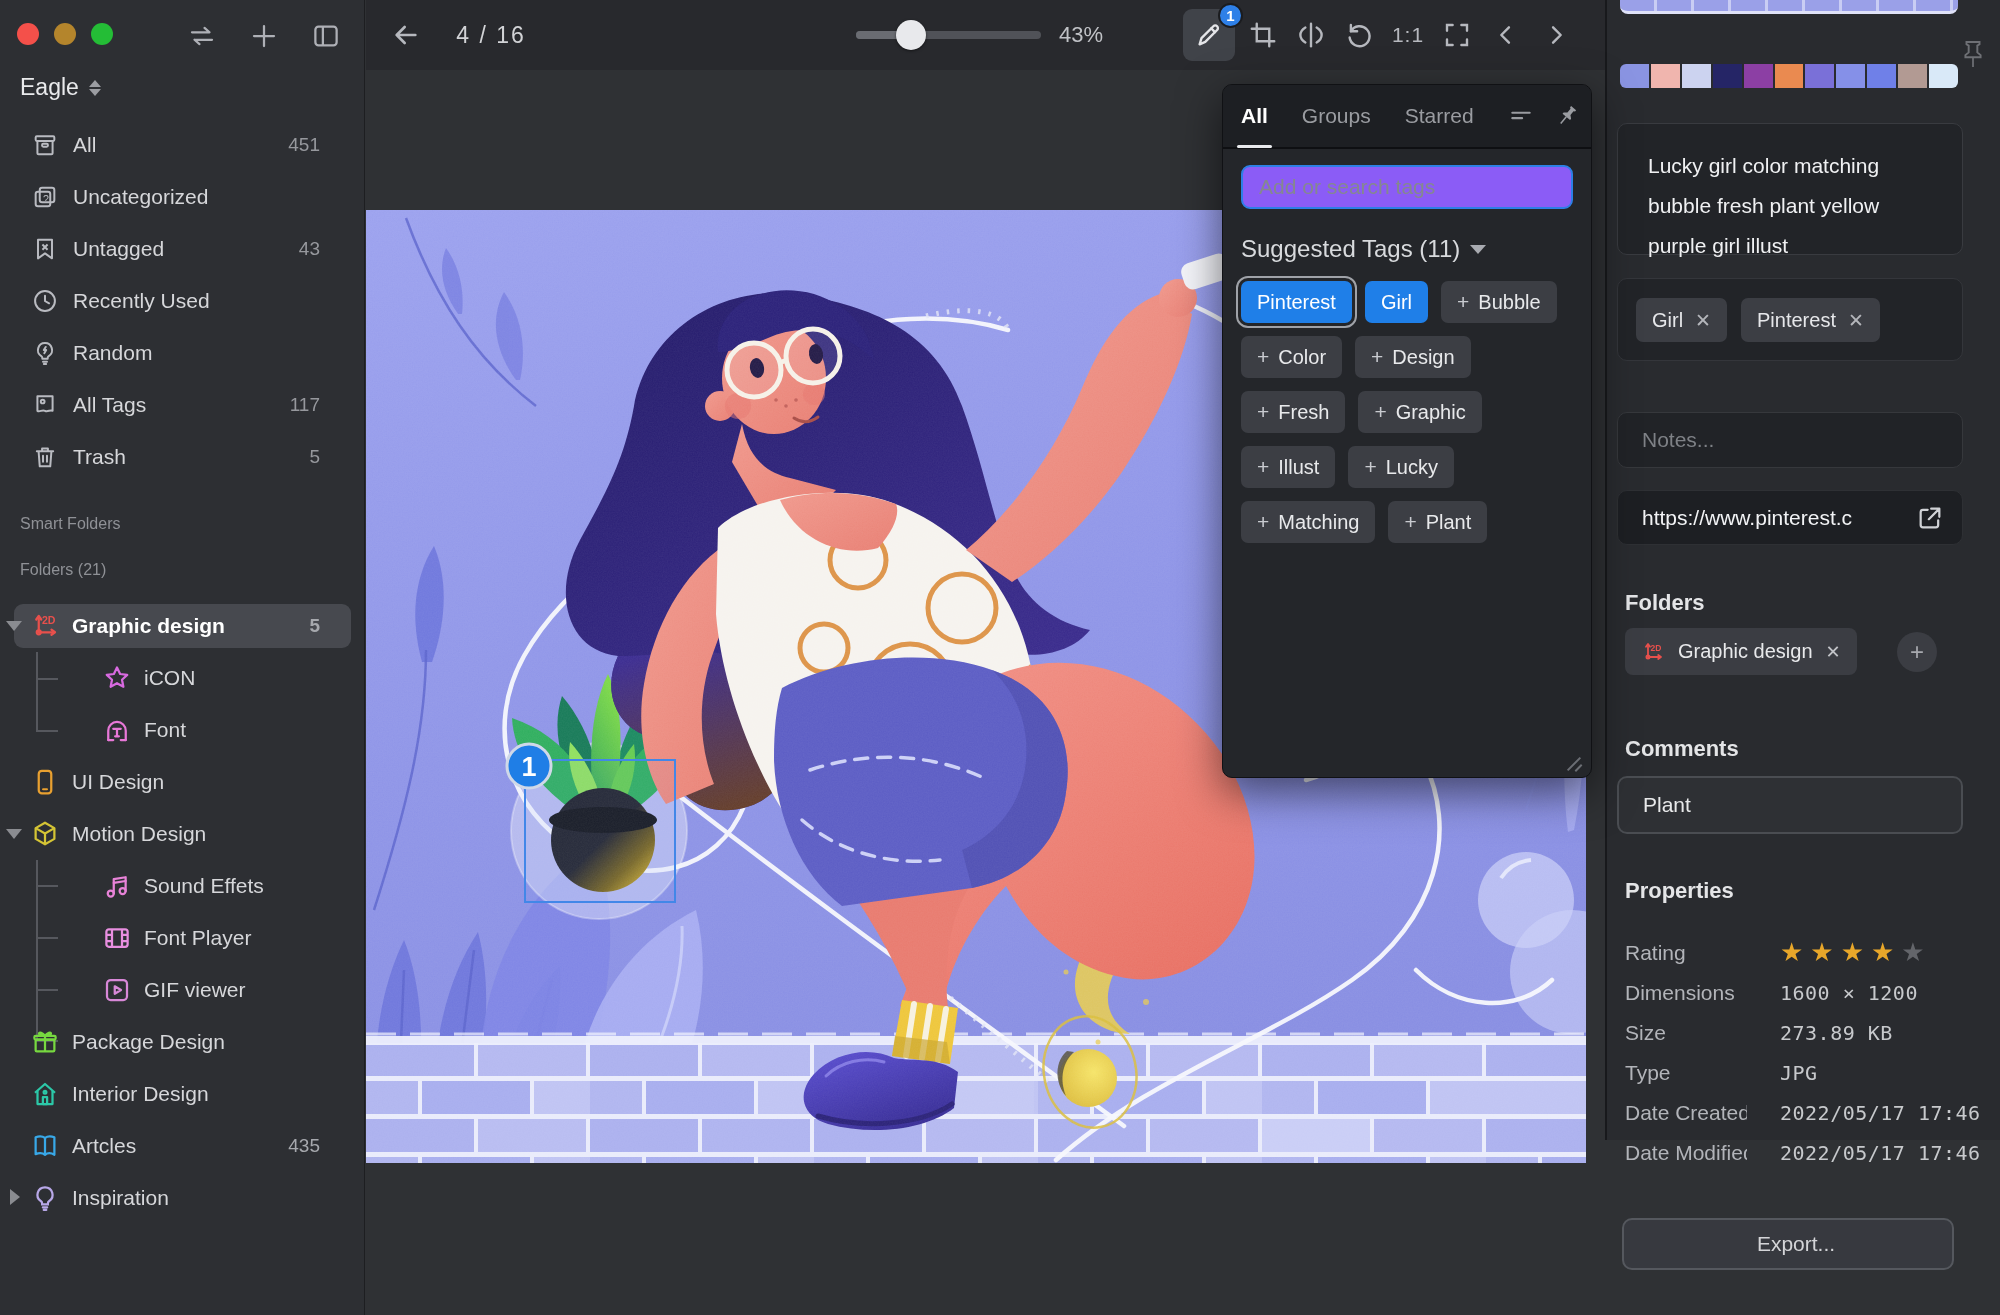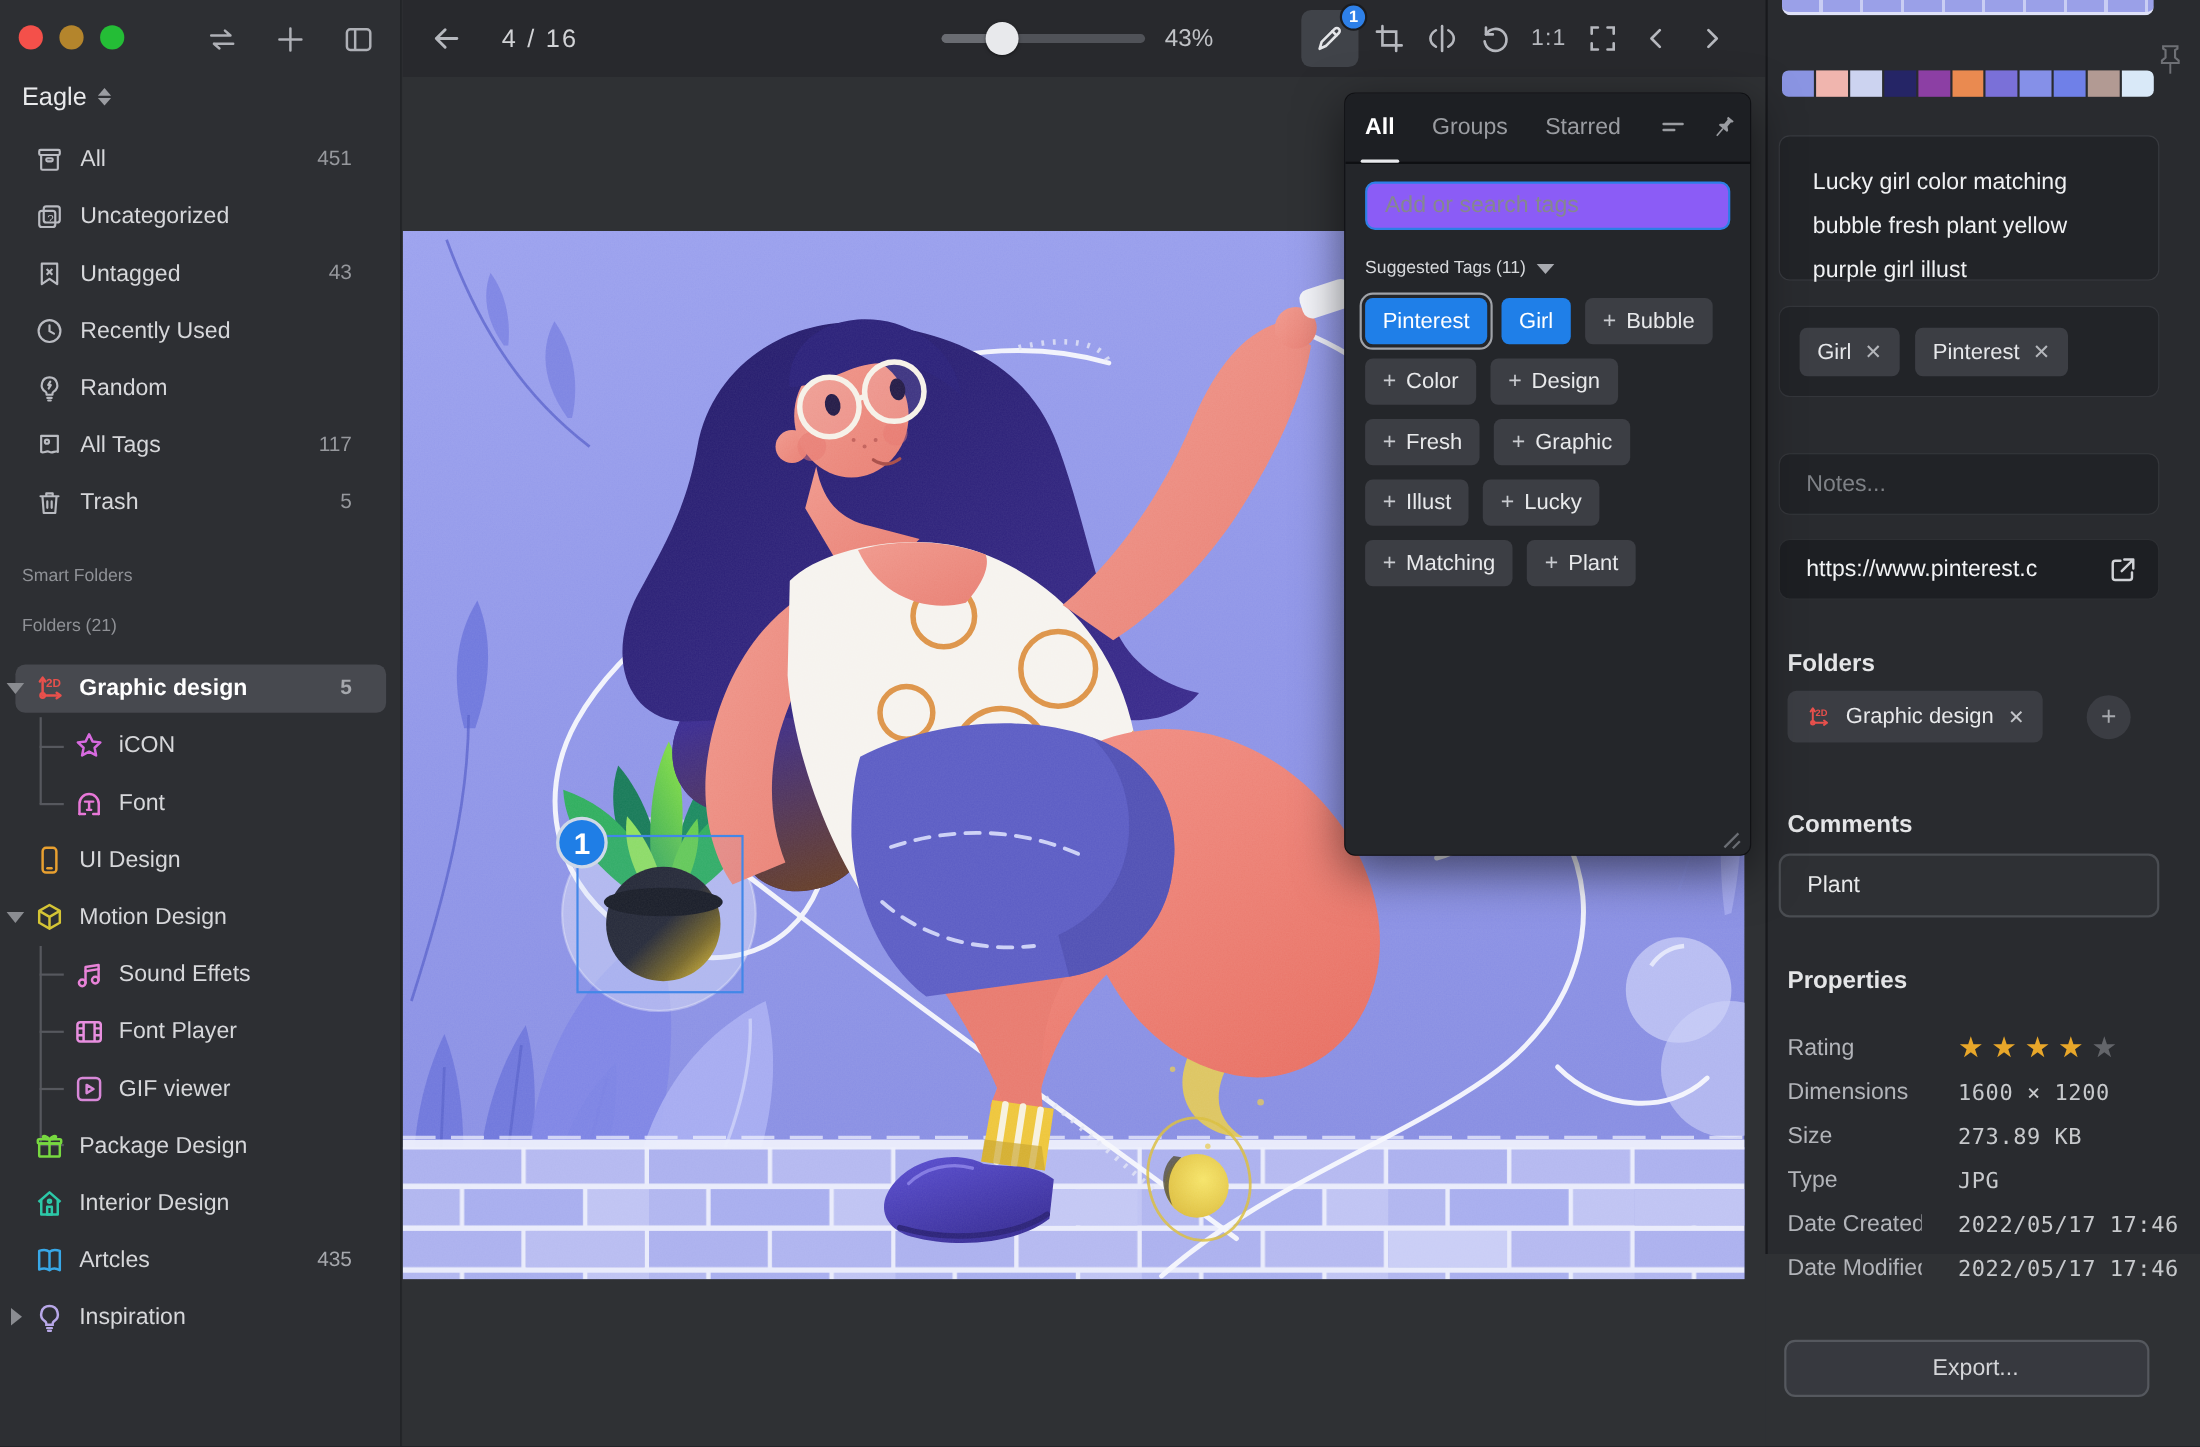--- a/index.html
+++ b/index.html
@@ -22,21 +22,21 @@
 
   .navlist{position:absolute;top:119px;left:0;width:365px;}
   .navrow{position:relative;height:52px;display:flex;align-items:center;padding-left:30px;padding-right:45px;color:#d6d7da;font-size:21px;}
   .navrow .nicon{width:30px;height:30px;margin-right:13px;color:#b9bbc1;flex:0 0 auto;display:flex;align-items:center;justify-content:center;}
   .navrow .nlabel{flex:1 1 auto;white-space:nowrap;overflow:hidden;}
   .navrow .ncount{font-size:19px;color:#96989d;}
 
   .sechead{position:absolute;left:20px;color:#8f9196;font-size:16px;}
   .folderlist{position:absolute;top:600px;left:0;width:365px;}
   .frow{position:relative;height:52px;display:flex;align-items:center;padding-right:45px;color:#d6d7da;font-size:21px;}
-  .frow.d0{padding-left:30px;} .frow.d1{padding-left:66px;}
+  .frow.d0{padding-left:30px;} .frow.d1{padding-left:102px;}
   .frow .ficon{width:30px;height:30px;margin-right:12px;flex:0 0 auto;display:flex;align-items:center;justify-content:center;}
   .frow .nlabel{flex:1 1 auto;white-space:nowrap;overflow:hidden;}
   .frow .ncount{font-size:19px;color:#a6a8ad;}
   .frow.selected::before{content:"";position:absolute;left:14px;right:14px;top:4px;bottom:4px;background:#47494f;border-radius:9px;z-index:0;}
   .frow.selected{color:#ffffff;font-weight:600;}
   .frow>*{position:relative;z-index:1;}
   .caret{position:absolute;z-index:2;width:0;height:0;}
   .caret.open{border-left:8px solid transparent;border-right:8px solid transparent;border-top:10px solid #8a8c91;}
   .caret.closed{border-top:8px solid transparent;border-bottom:8px solid transparent;border-left:10px solid #8a8c91;}
   .treeline{position:absolute;background:#56585e;z-index:0;}
@@ -61,21 +61,21 @@
   
   .tagpanel{position:absolute;left:1222px;top:84px;width:370px;height:694px;background:#24262a;border:1px solid #101114;border-radius:10px;box-shadow:0 14px 44px rgba(0,0,0,.55);z-index:20;overflow:hidden;}
   .tp-head{position:relative;height:64px;background:#1d1f23;border-bottom:2px solid #0e0f12;display:flex;align-items:center;padding:0 18px;gap:34px;}
   .tp-tab{font-size:21px;color:#9a9ca1;position:relative;height:64px;display:flex;align-items:center;}
   .tp-tab.active{color:#ffffff;font-weight:600;}
   .tp-tab.active::after{content:"";position:absolute;left:-4px;right:-4px;bottom:0;height:3px;background:#e8e9ec;border-radius:2px;}
   .tp-headicons{margin-left:auto;display:flex;gap:20px;color:#9a9ca1;}
   .tp-body{padding:16px 18px;}
   .tp-search{width:100%;height:44px;background:#8b5cf6;border:2px solid #2d7fe6;border-radius:9px;color:#d8dade;font-size:21px;padding:0 16px;outline:none;}
   .tp-search::placeholder{color:#85888e;}
-  .tp-sugghead{margin-top:26px;display:flex;align-items:center;gap:10px;color:#d8dadd;font-size:16px;}
+  .tp-sugghead{margin-top:26px;display:flex;align-items:center;gap:10px;color:#d8dadd;font-size:24px;}
   .tp-sugghead .dcaret{width:0;height:0;border-left:8px solid transparent;border-right:8px solid transparent;border-top:9px solid #a8aab0;}
   .chips{display:flex;flex-wrap:wrap;gap:13px;margin-top:18px;}
   .chip{height:42px;display:flex;align-items:center;padding:0 16px;border-radius:7px;background:#3c3e44;color:#e8e9eb;font-size:20px;white-space:nowrap;}
   .chip.blue{background:#1f7fe8;color:#fff;}
   .chip.focused{outline:2px solid #9fa2a8;outline-offset:3px;}
   .chip.suggest::before{content:"+";margin-right:9px;color:#c9cbd0;font-size:21px;}
   .tp-resize{position:absolute;right:6px;bottom:6px;width:20px;height:20px;}
   .tp-resize::before,.tp-resize::after{content:"";position:absolute;background:#6b6e74;height:2px;transform:rotate(-45deg);}
   .tp-resize::before{width:18px;left:0;top:12px;}
   .tp-resize::after{width:9px;left:9px;top:16px;}

